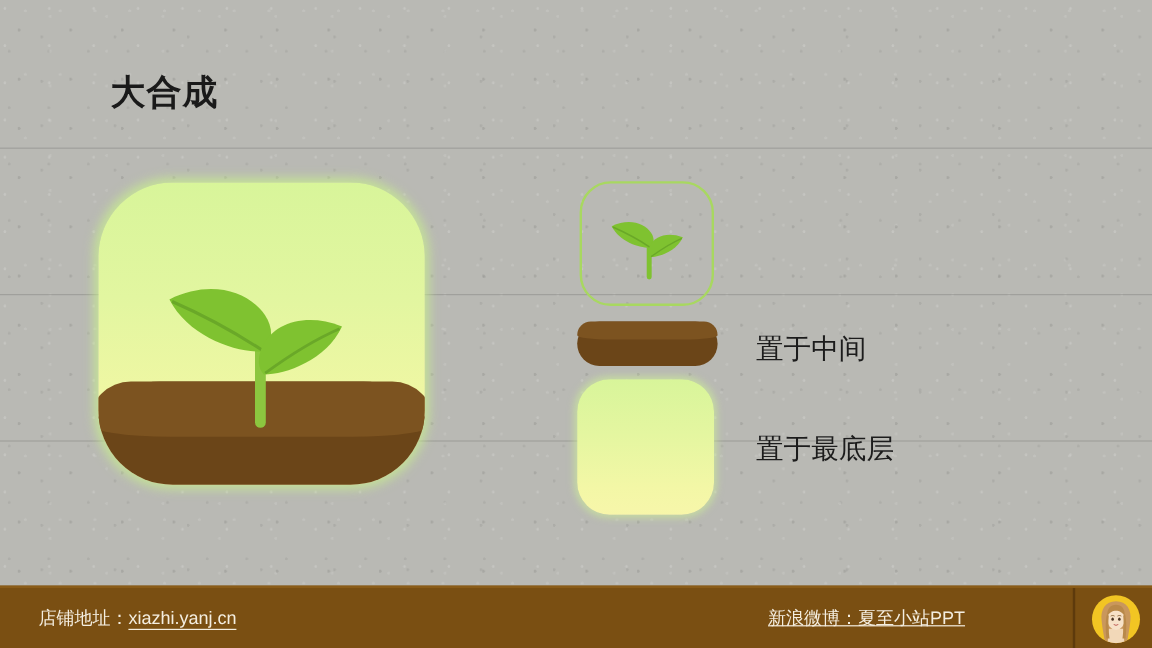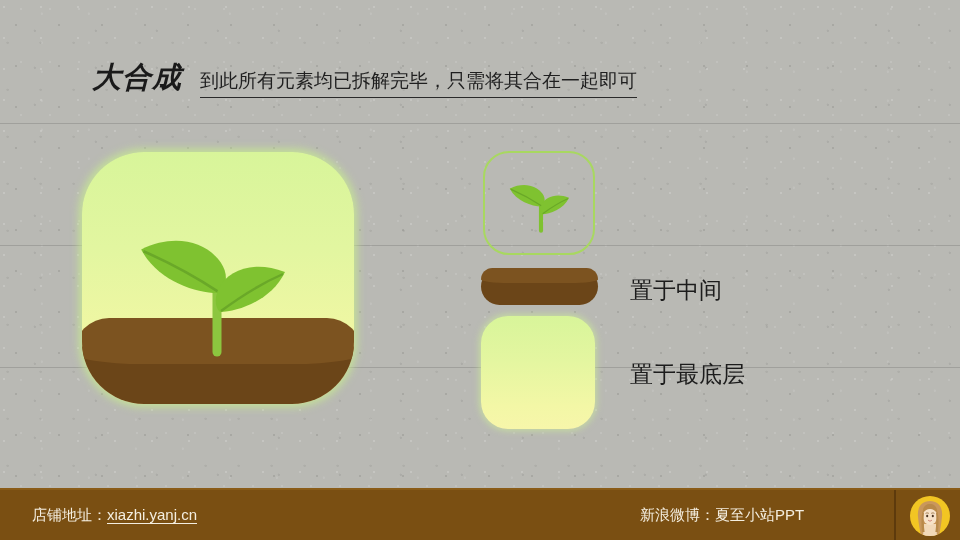--- a/index.html
+++ b/index.html
@@ -50,21 +50,20 @@
     top: 58px;
     display: flex;
     align-items: baseline;
   }
   #title {
     font-size: 29px;
     font-weight: bold;
     color: #1a1a1a;
     letter-spacing: 1px;
     white-space: nowrap;
-    font-style: italic;
   }
   #subtitle {
     margin-left: 18px;
     font-size: 19px;
     color: #1f1f1f;
     white-space: nowrap;
     border-bottom: 1.5px solid #2a2a2a;
     padding-bottom: 3px;
   }
 
@@ -172,21 +171,21 @@
   .foot-item {
     position: absolute;
     font-size: 15px;
     color: #f4eee0;
     white-space: nowrap;
     display: flex;
     align-items: baseline;
   }
   #foot-shop  { left: 32px;  top: 16px; }
   #foot-wechat{ left: 323px; top: 16px; }
-  #foot-weibo { left: 640px; top: 16px; }
+  #foot-weibo { left: 640px; top: 16px; text-decoration: underline; }
   .foot-link  { border-bottom: 1px solid #f4eee0; text-align: right; }
   #foot-divider {
     position: absolute;
     left: 894px;
     top: 490px;
     width: 2px;
     height: 50px;
     background: #5d3a0c;
   }
   
@@ -206,21 +205,20 @@
 
 <div id="slide">
 
   <div id="noise"></div>
   <div class="rule r1"></div>
   <div class="rule r2"></div>
   <div class="rule r3"></div>
 
   <div id="header">
     <div id="title">大合成</div>
-    <div id="subtitle">到此所有元素均已拆解完毕，只需将其合在一起即可</div>
   </div>
 
   <div id="composed">
     <div id="composed-soil"></div>
     <svg class="sprout" width="190" height="160" viewBox="0 0 190 160" style="left:40px; top:60px;">
 
       <path d="M95 78 L95 140" stroke="#8cc63f" stroke-width="9" stroke-linecap="round" fill="none"></path>
 
       <path d="M94 86 C72 84 34 66 22 32 C58 20 88 34 99 56 C105 68 102 80 94 86 Z" fill="#7fc230" transform="rotate(-8 60 55)"></path>
       <path d="M24 34 C50 50 76 70 93 85" stroke="#6aa828" stroke-width="2.6" fill="none" transform="rotate(-8 60 55)"></path>

